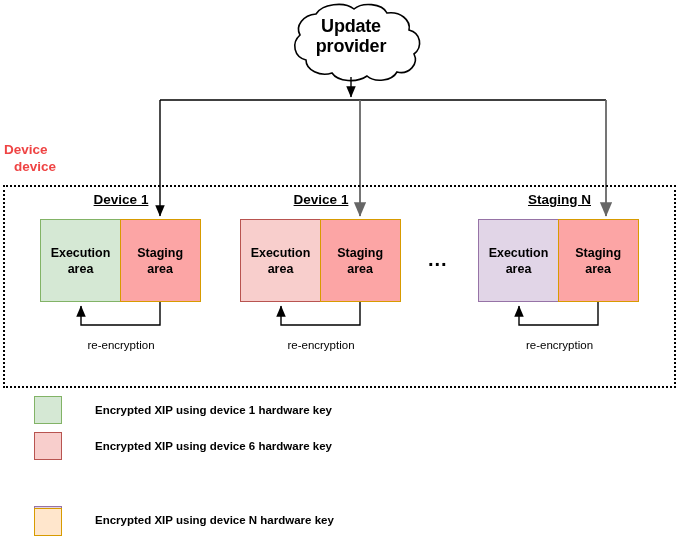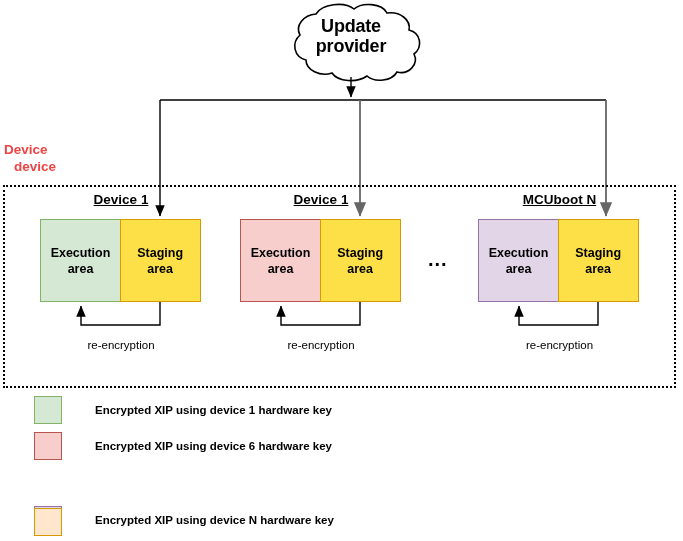--- a/index.html
+++ b/index.html
@@ -49,21 +49,21 @@
   .dev-box{position:absolute;top:219px;height:83px;display:flex;box-sizing:border-box;}
   .half{
     width:81px;height:83px;box-sizing:border-box;
     display:flex;flex-direction:column;align-items:center;justify-content:center;
     font-size:12.5px;font-weight:bold;color:#000;line-height:16px;text-align:center;
   }
   .half span{display:block;}
   .exec-green{background:#d5e8d4;border:1.4px solid #82b366;}
   .exec-pink{background:#f8cecc;border:1.4px solid #b85450;}
   .exec-purple{background:#e1d5e7;border:1.4px solid #9673a6;}
-  .staging{background:#fde047;border:1.4px solid #d79b00;margin-left:-1.4px;}
+  .staging{background:#fca5a5;border:1.4px solid #d79b00;margin-left:-1.4px;}
 
   
   .reenc{
     position:absolute;font-size:11.5px;font-weight:normal;color:#000;
     text-align:center;white-space:nowrap;
   }
 
   
   .ellipsis{
     position:absolute;left:428px;top:248px;
@@ -165,21 +165,21 @@
     </div>
     <div class="half staging">
       <span>Staging</span>
       <span>area</span>
     </div>
   </div>
   <div class="reenc" style="left:240px;top:339px;width:162px;">re-encryption</div>
 
   <div class="ellipsis">...</div>
 
-  <div class="dev-title" style="left:478px;top:192px;width:163px;">MCUboot N</div>
+  <div class="dev-title" style="left:478px;top:192px;width:163px;">Staging N</div>
   <div class="dev-box" style="left:478px;">
     <div class="half exec-purple">
       <span>Execution</span>
       <span>area</span>
     </div>
     <div class="half staging">
       <span>Staging</span>
       <span>area</span>
     </div>
   </div>

